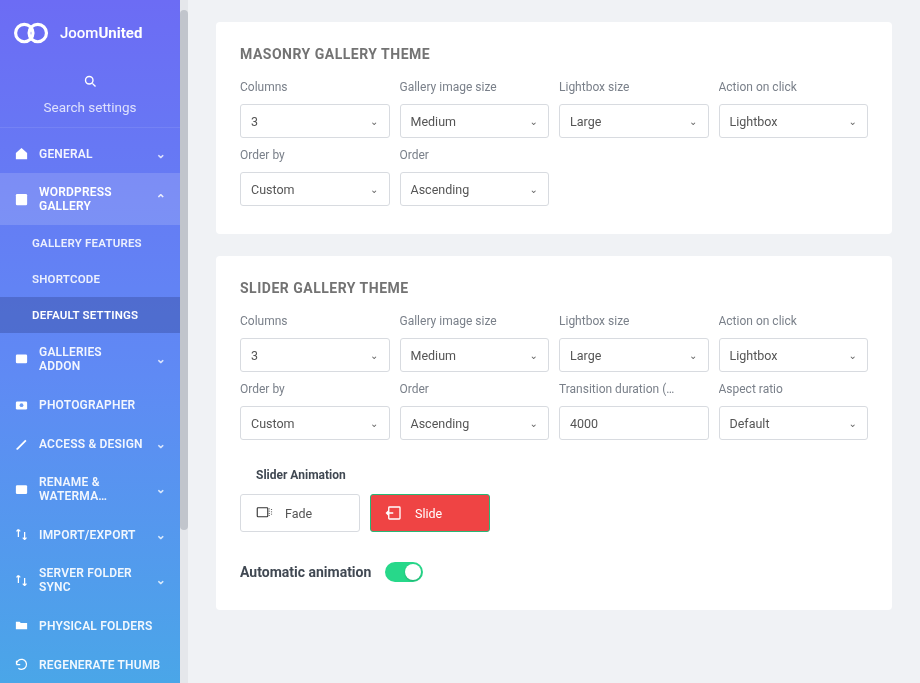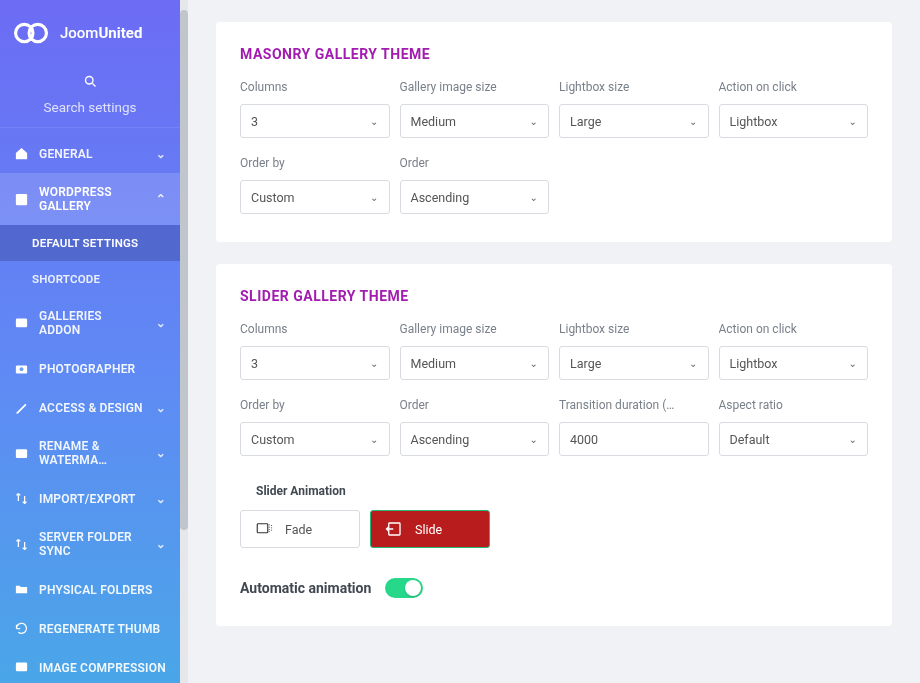--- a/index.html
+++ b/index.html
@@ -15,30 +15,30 @@
 .nav-item .chev { margin-left: auto; opacity: .85; }
 .nav-item.active { background: rgba(255,255,255,.15); color: #fff; }
 .sub-item { padding: 11px 14px 11px 32px; font-size: 11.5px; font-weight: 600; color: rgba(255,255,255,.88); cursor: pointer; letter-spacing: .2px; }
 .sub-item.selected { background: rgba(0,0,40,.18); color: #fff; }
 .icon { width: 15px; height: 15px; flex: none; display: inline-flex; align-items: center; justify-content: center; }
 .main-wrap { flex: 1; height: 100%; position: relative; display: flex; }
 .scrollbar { width: 8px; background: #e5e7eb; height: 100%; }
 .scrollbar .thumb { width: 8px; height: 520px; background: #c1c5cc; border-radius: 4px; margin-top: 10px; }
 .content { flex: 1; height: 100%; overflow-y: auto; padding: 22px 28px; }
 .panel { background: #fff; border-radius: 4px; padding: 24px 24px 28px; margin-bottom: 22px; }
-.panel h2 { font-size: 14px; font-weight: 700; letter-spacing: .5px; color: #a21caf; text-transform: uppercase; margin-bottom: 18px; }
-.grid { display: grid; grid-template-columns: repeat(4, 1fr); gap: 18px 10px; }
+.panel h2 { font-size: 14px; font-weight: 700; letter-spacing: .5px; color: #737373; text-transform: uppercase; margin-bottom: 18px; }
+.grid { display: grid; grid-template-columns: repeat(4, 1fr); gap: 10px 10px; }
 .field-label { font-size: 12px; color: #7a808a; margin-bottom: 10px; display: block; white-space: nowrap; overflow: hidden; text-overflow: ellipsis; }
 .select, .text-input { width: 100%; height: 34px; border: 1px solid #d8dbe0; border-radius: 3px; background: #fff; font-size: 12.5px; color: #555; padding: 0 10px; display: flex; align-items: center; justify-content: space-between; cursor: pointer; }
 .text-input { cursor: text; }
 .select .caret { font-size: 10px; color: #666; }
 .section-label { font-size: 12px; font-weight: 700; color: #404852; margin: 28px 16px 12px; }
 .anim-row { display: flex; gap: 10px; }
 .anim-btn { height: 38px; width: 120px; border: 1px solid #d8dbe0; border-radius: 3px; background: #fff; display: flex; align-items: center; gap: 12px; padding: 16px 14px; font-size: 12.5px; color: #555; cursor: pointer; }
-.anim-btn.selected { background: #b91c1c; border-color: #27b876; color: #fff; }
+.anim-btn.selected { background: #ef4444; border-color: #27b876; color: #fff; }
 .anim-btn .aicon { width: 18px; height: 18px; }
 .toggle-row { display: flex; align-items: center; gap: 14px; margin-top: 30px; }
 .toggle-row .tlabel { font-size: 14px; font-weight: 700; color: #404852; }
 .switch { width: 38px; height: 20px; background: #27d88a; border-radius: 10px; position: relative; cursor: pointer; }
 .switch .knob { width: 16px; height: 16px; background: #fff; border-radius: 50%; position: absolute; top: 2px; right: 2px; box-shadow: 0 1px 2px rgba(0,0,0,.2); }
 </style>
 </head>
 <body>
 
 <div class="sidebar">
@@ -66,22 +66,23 @@
       <span>GENERAL</span>
       <span class="chev">⌄</span>
     </li>
     <li class="nav-item active">
       <svg class="icon" viewBox="0 0 24 24" fill="#fff">
           <rect x="3" y="3" width="18" height="18" rx="2"></rect>
         </svg>
       <span>WORDPRESS GALLERY</span>
       <span class="chev">⌃</span>
     </li>
+    <li class="sub-item">GALLERY FEATURES</li>
+    <li class="sub-item">SHORTCODE</li>
     <li class="sub-item selected">DEFAULT SETTINGS</li>
-    <li class="sub-item">SHORTCODE</li>
 
     <li class="nav-item">
       <svg class="icon" viewBox="0 0 24 24" fill="#fff">
           <rect x="3" y="4" width="18" height="14" rx="2"></rect>
         </svg>
       <span>GALLERIES ADDON</span>
       <span class="chev">⌄</span>
     </li>
     <li class="nav-item">
       <svg class="icon" viewBox="0 0 24 24" fill="#fff">

